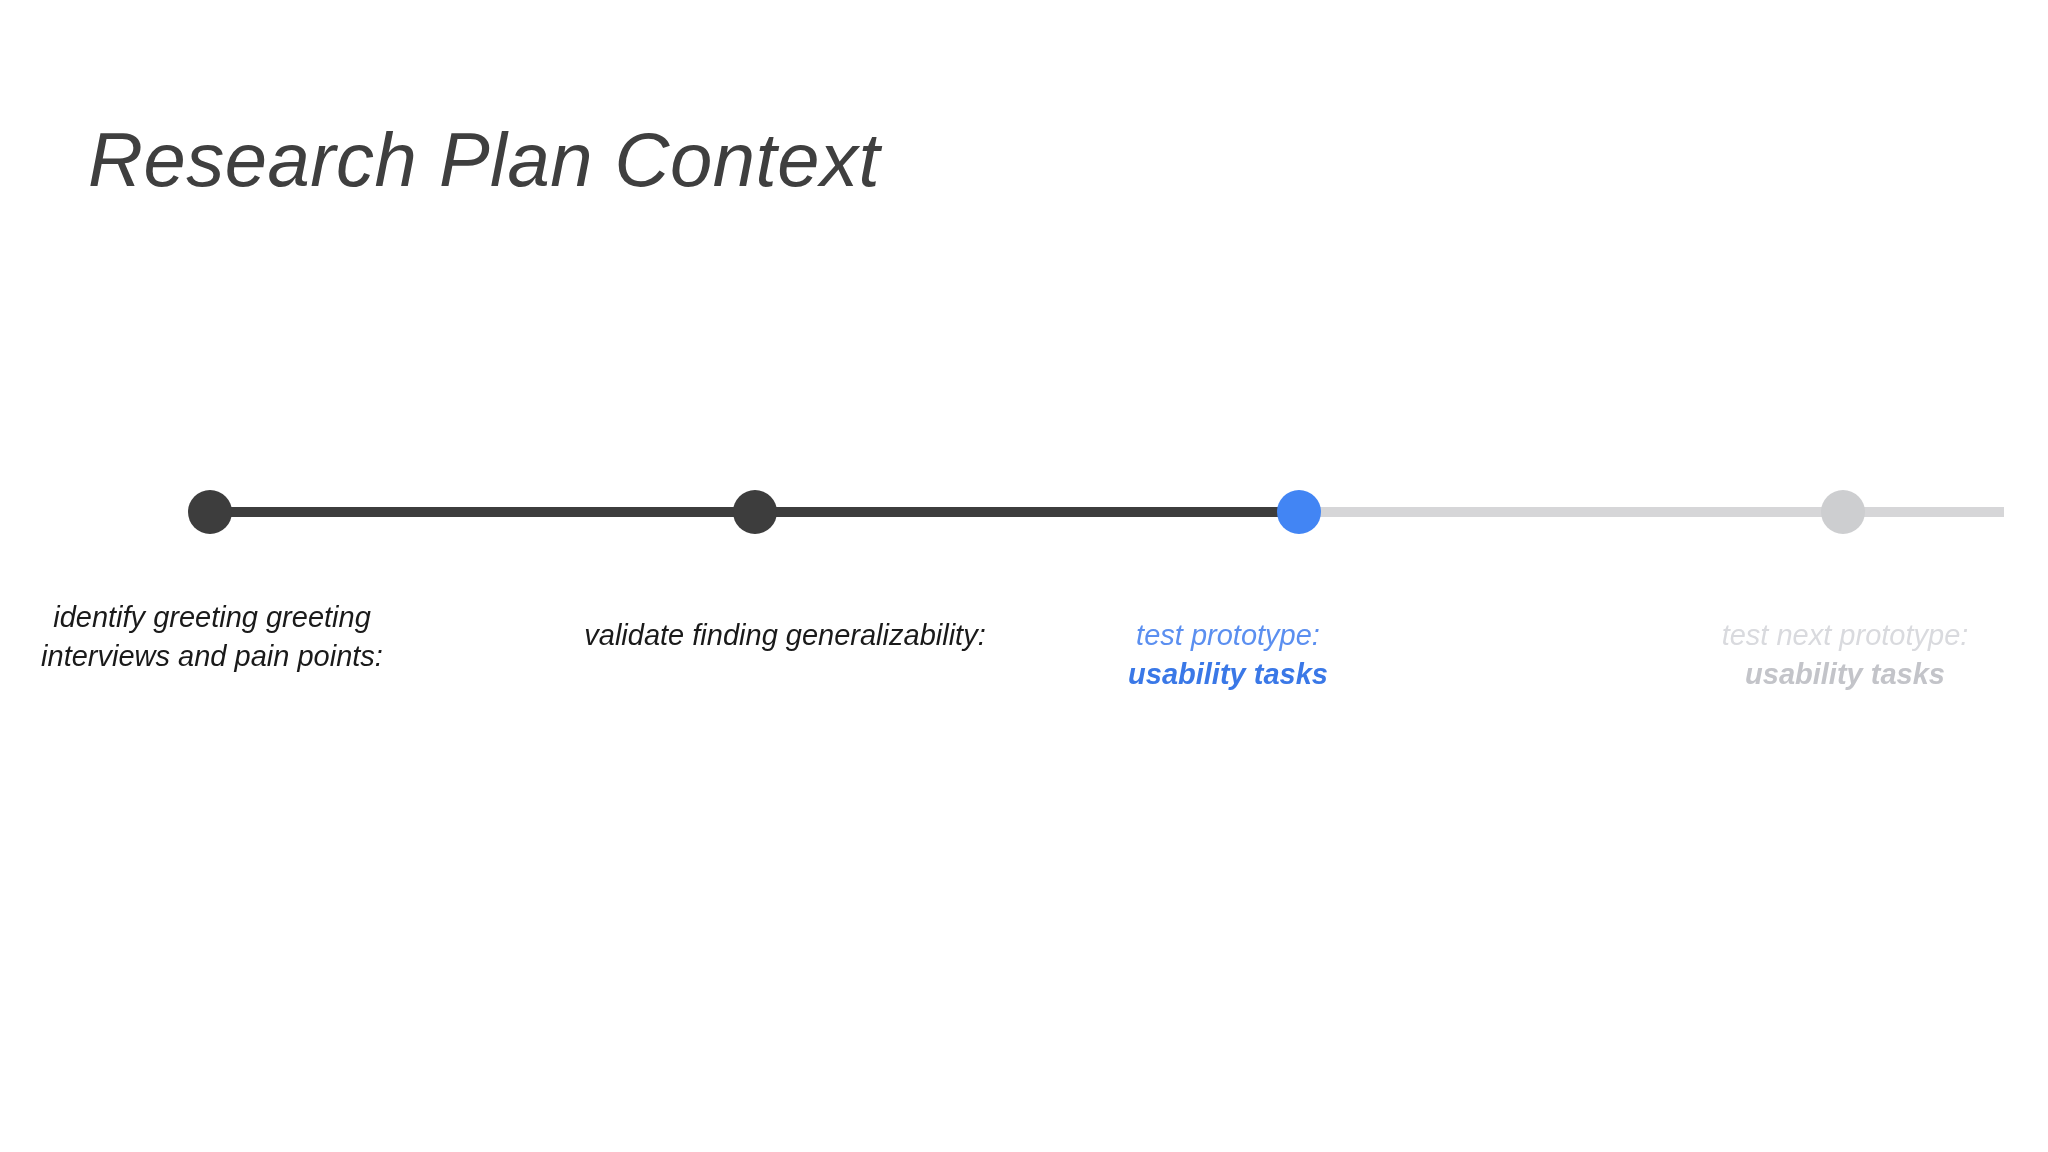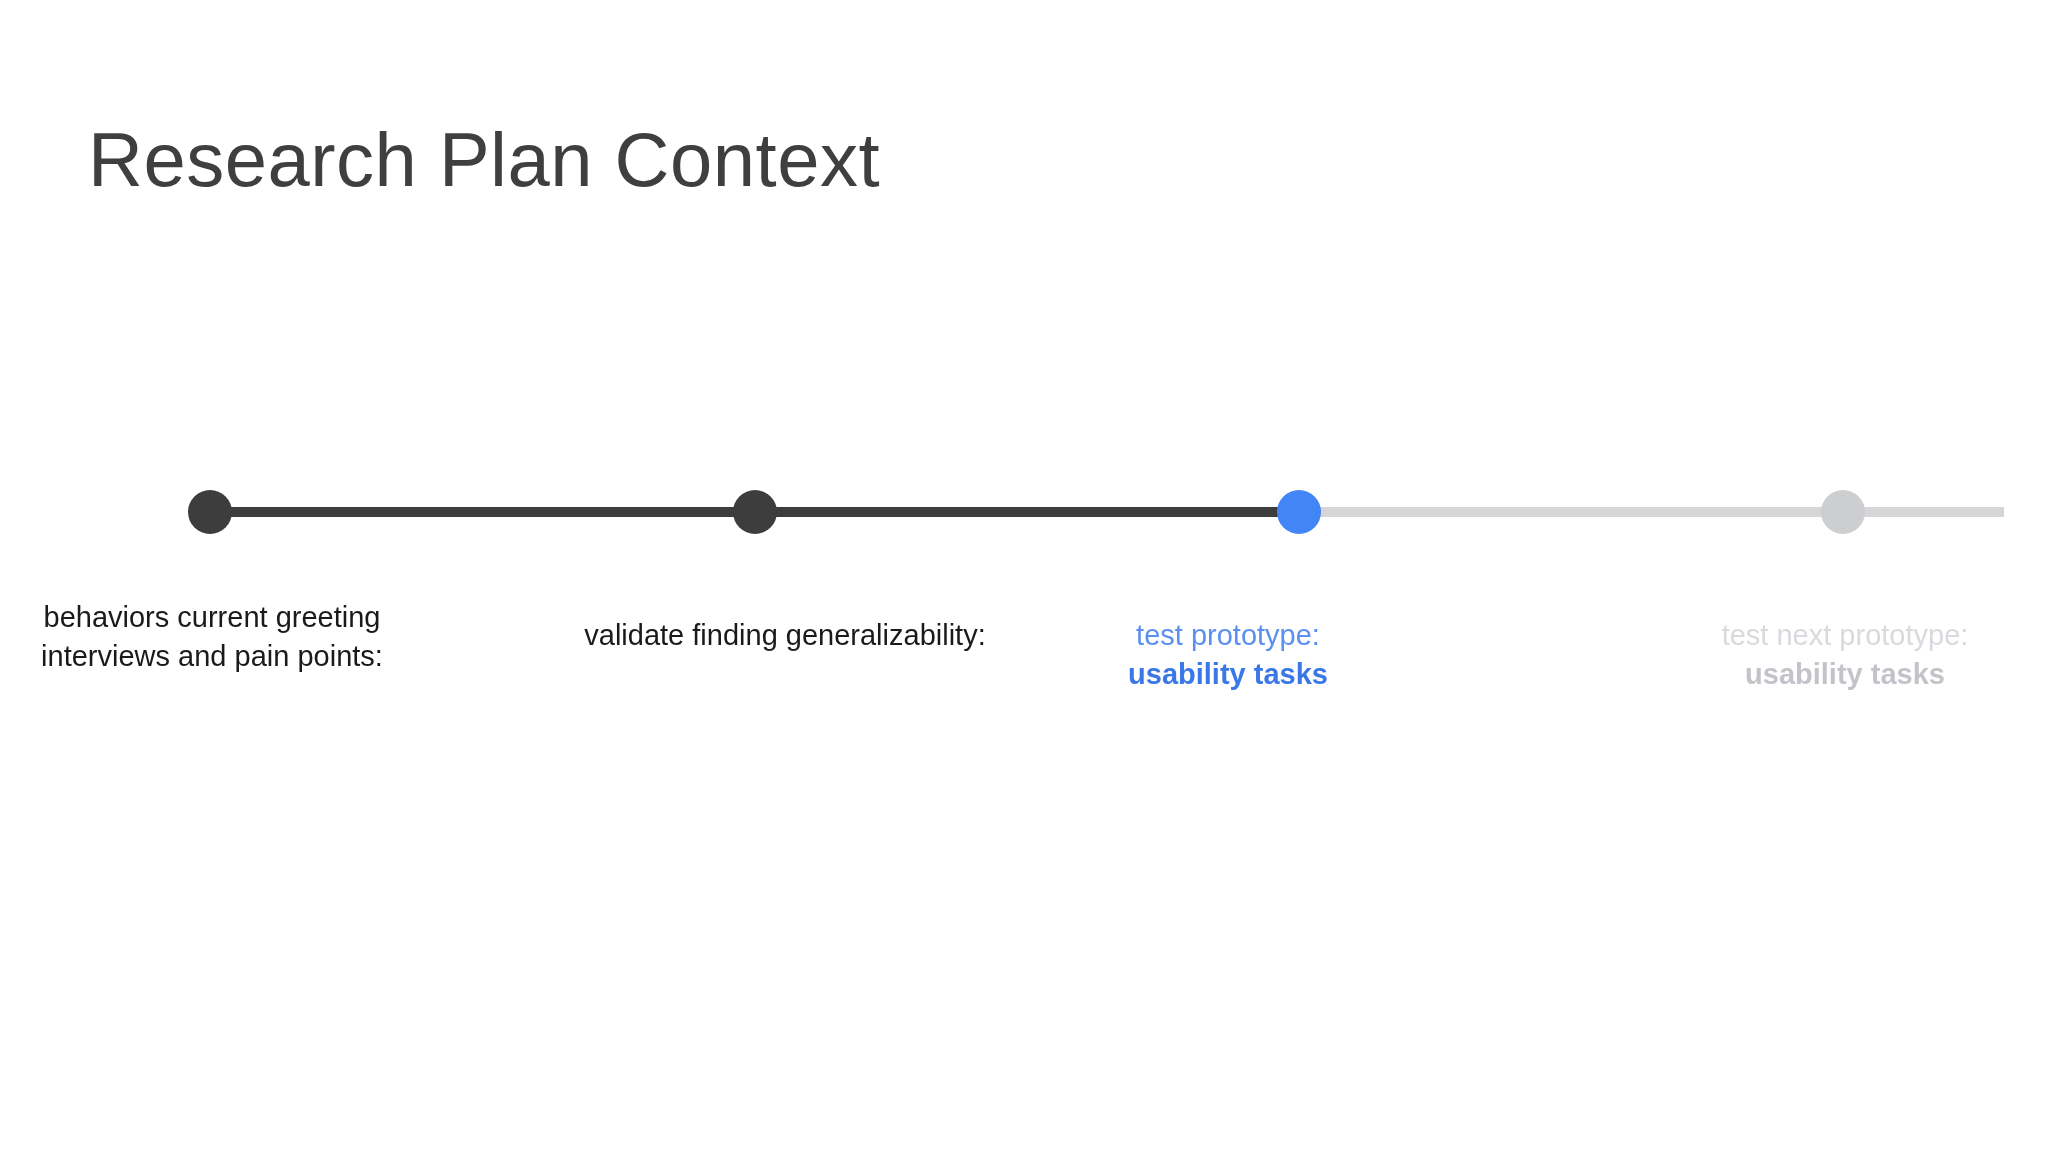--- a/index.html
+++ b/index.html
@@ -12,20 +12,21 @@
     height: 1152px;
     overflow: hidden;
     font-family: "Liberation Sans", sans-serif;
     -webkit-font-smoothing: antialiased;
   }
   .slide {
     position: relative;
     width: 2048px;
     height: 959px;
     background: #ffffff;
+    font-style: italic;
   }
 
   
   .page-title {
     position: absolute;
     left: 88px;
     top: 118px;
     font-family: "Liberation Sans", sans-serif;
     font-size: 76px;
     font-weight: 300;
@@ -103,21 +104,21 @@
     <div class="track track-done"></div>
     <div class="track track-todo"></div>
     <div id="nodes-layer">
         <div class="node node-dark" style="left: 210px;"></div>
         <div class="node node-dark" style="left: 755px;"></div>
         <div class="node node-active" style="left: 1299px;"></div>
         <div class="node node-muted" style="left: 1843px;"></div>
       </div>
     <div id="labels-layer">
         <div class="label tone-dark" style="left: 212px; top: 598px;">
-          <span class="line">behaviors current greeting</span>
+          <span class="line">identify greeting greeting</span>
           <span class="line">interviews and pain points:</span>
         </div>
         <div class="label tone-dark" style="left: 757px; top: 616px; margin-left: 28px;">
           <span class="line">validate finding generalizability:</span>
         </div>
         <div class="label tone-active" style="left: 1228px; top: 616px;">
           <span class="line">test prototype:</span>
           <span class="line bold">usability tasks</span>
         </div>
         <div class="label tone-muted" style="left: 1845px; top: 616px; text-align: center;">

